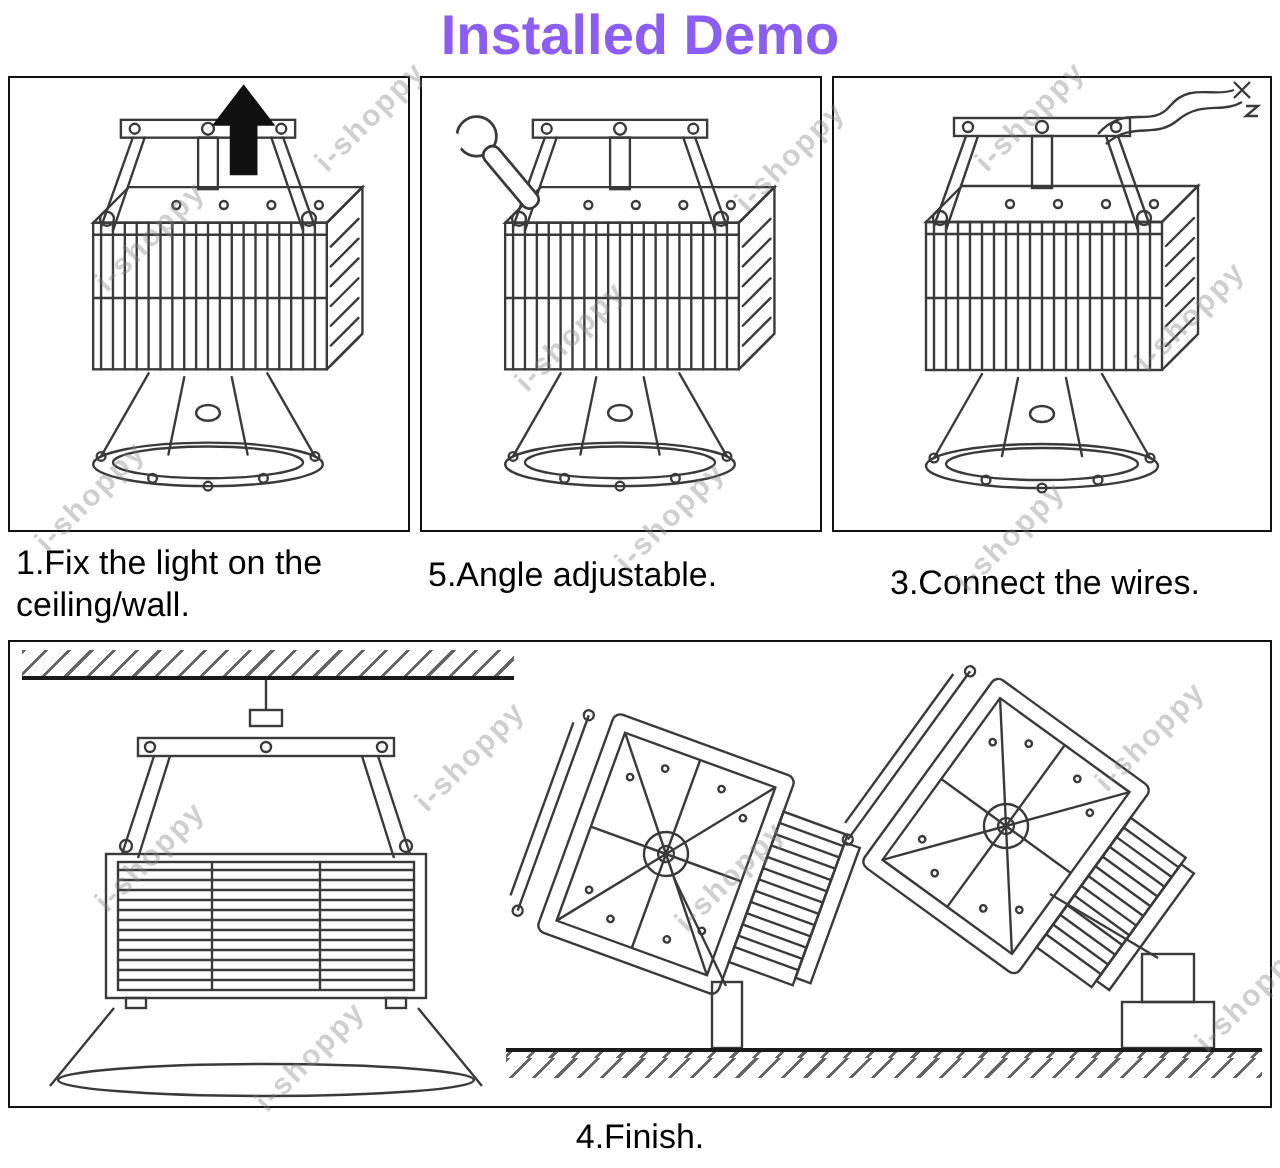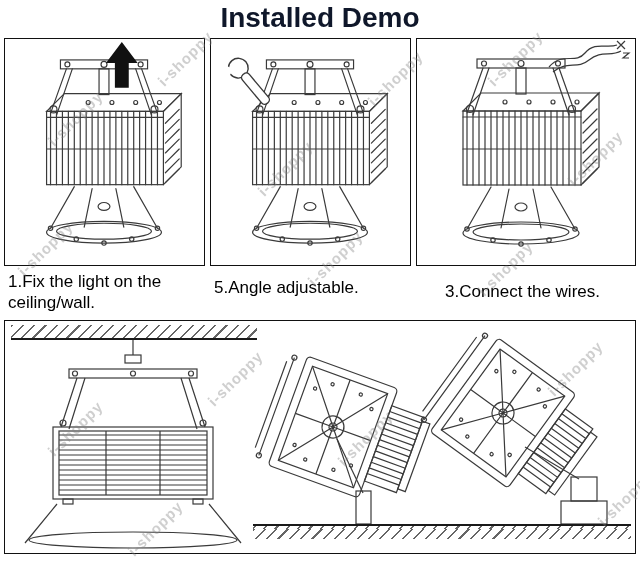--- a/index.html
+++ b/index.html
@@ -1,19 +1,19 @@
 <!DOCTYPE html>
 <html><head>
 <meta charset="utf-8">
 <style>
   html,body{margin:0;padding:0;background:#fff;}
   .page{position:relative;width:640px;height:584px;background:#fff;overflow:hidden;
         font-family:"Liberation Sans", sans-serif;color:#000;}
   .title{position:absolute;top:2px;left:0;width:640px;text-align:center;
-         font-size:28px;font-weight:bold;color:#0f172a;margin:0;}
+         font-size:28px;font-weight:bold;color:#8b5cf6;margin:0;}
   .panel{position:absolute;border:1.5px solid #111;background:#fff;box-sizing:border-box;}
   .p1{left:4px;top:38px;width:201px;height:228px;}
   .p2{left:210px;top:38px;width:201px;height:228px;}
   .p3{left:416px;top:38px;width:220px;height:228px;}
   .p4{left:4px;top:320px;width:632px;height:234px;}
   .caption{position:absolute;font-size:17px;line-height:21px;color:#000;}
   .c1{left:8px;top:271px;width:172px;}
   .c2{left:214px;top:277px;width:200px;}
   .c3{left:421px;top:281px;width:215px;margin-left:24px;}
   .c4{left:0;top:558px;width:640px;text-align:center;}
@@ -169,20 +169,21 @@
 
       <use href="#tiltlamp" transform="translate(498,92) rotate(36)"></use>
       <g class="lineart">
         <path d="M520 126L574 158"></path>
         <rect x="566" y="156" width="26" height="24"></rect>
         <rect x="556" y="180" width="46" height="23"></rect>
       </g>
     </svg>
   </div>
 
+  <div class="caption c4">4.Finish.</div>
 
   <span class="wm" style="left:40px;top:110px">i-shoppy</span>
   <span class="wm" style="left:10px;top:240px">i-shoppy</span>
   <span class="wm" style="left:150px;top:50px">i-shoppy</span>
   <span class="wm" style="left:250px;top:160px">i-shoppy</span>
   <span class="wm" style="left:360px;top:70px">i-shoppy</span>
   <span class="wm" style="left:300px;top:250px">i-shoppy</span>
   <span class="wm" style="left:480px;top:50px">i-shoppy</span>
   <span class="wm" style="left:560px;top:150px">i-shoppy</span>
   <span class="wm" style="left:470px;top:260px">i-shoppy</span>

